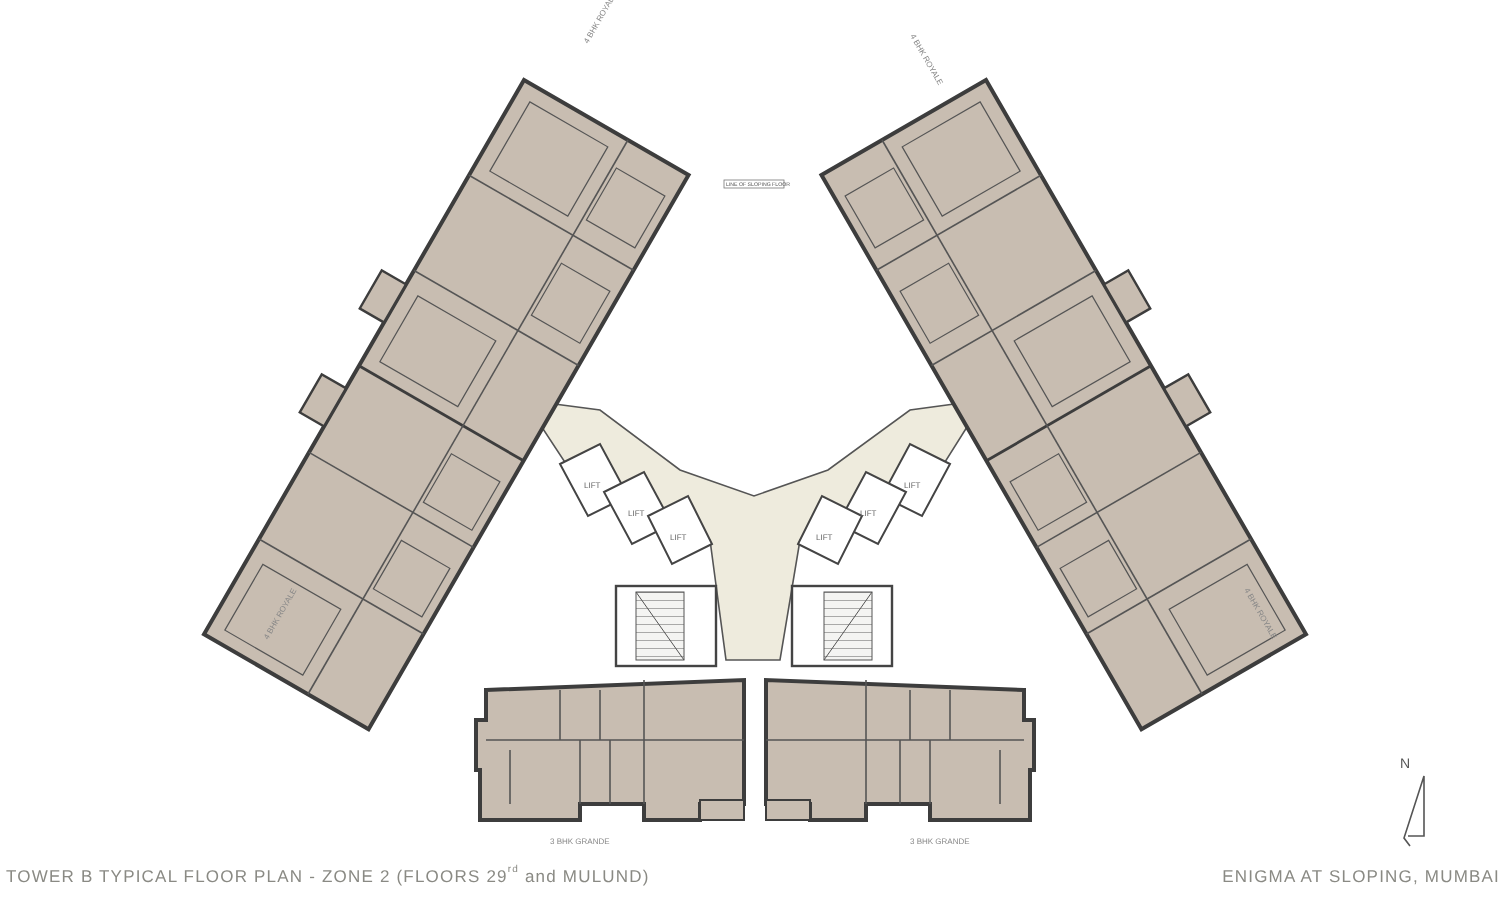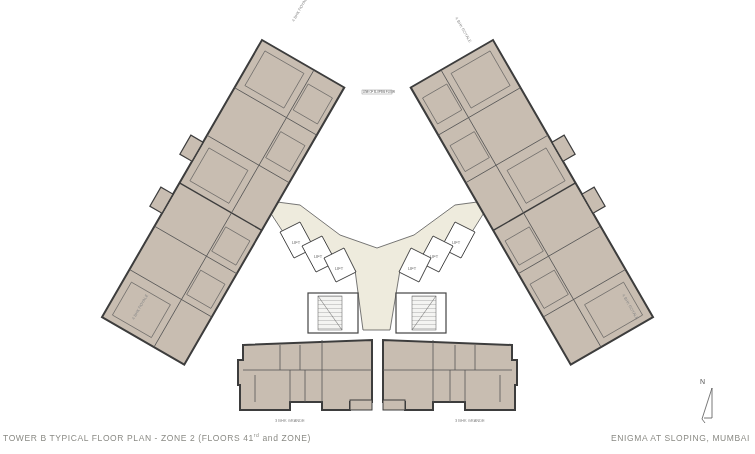--- a/index.html
+++ b/index.html
@@ -127,14 +127,14 @@
 
   <rect x="362" y="90" width="30" height="4" fill="#fff" stroke="#777" stroke-width="0.4"></rect>
   <text class="svg-text" x="363" y="93" font-size="2.6" fill="#555">LINE OF SLOPING FLOOR</text>
 
   <g>
     <polyline points="705,423 702,419 712,388 712,418 704,418" fill="none" stroke="#555" stroke-width="0.8"></polyline>
     <text class="svg-text" x="700" y="384" font-size="7" fill="#555">N</text>
   </g>
 </svg>
 
-<div id="cap-left" class="caption"><span>TOWER B TYPICAL FLOOR PLAN - ZONE 2 (FLOORS 41</span><span class="sup">rd</span><span> and ZONE)</span></div>
+<div id="cap-left" class="caption"><span>TOWER B TYPICAL FLOOR PLAN - ZONE 2 (FLOORS 29</span><span class="sup">rd</span><span> and MULUND)</span></div>
 <div id="cap-right" class="caption">ENIGMA AT SLOPING, MUMBAI</div>
 
 </body></html>

